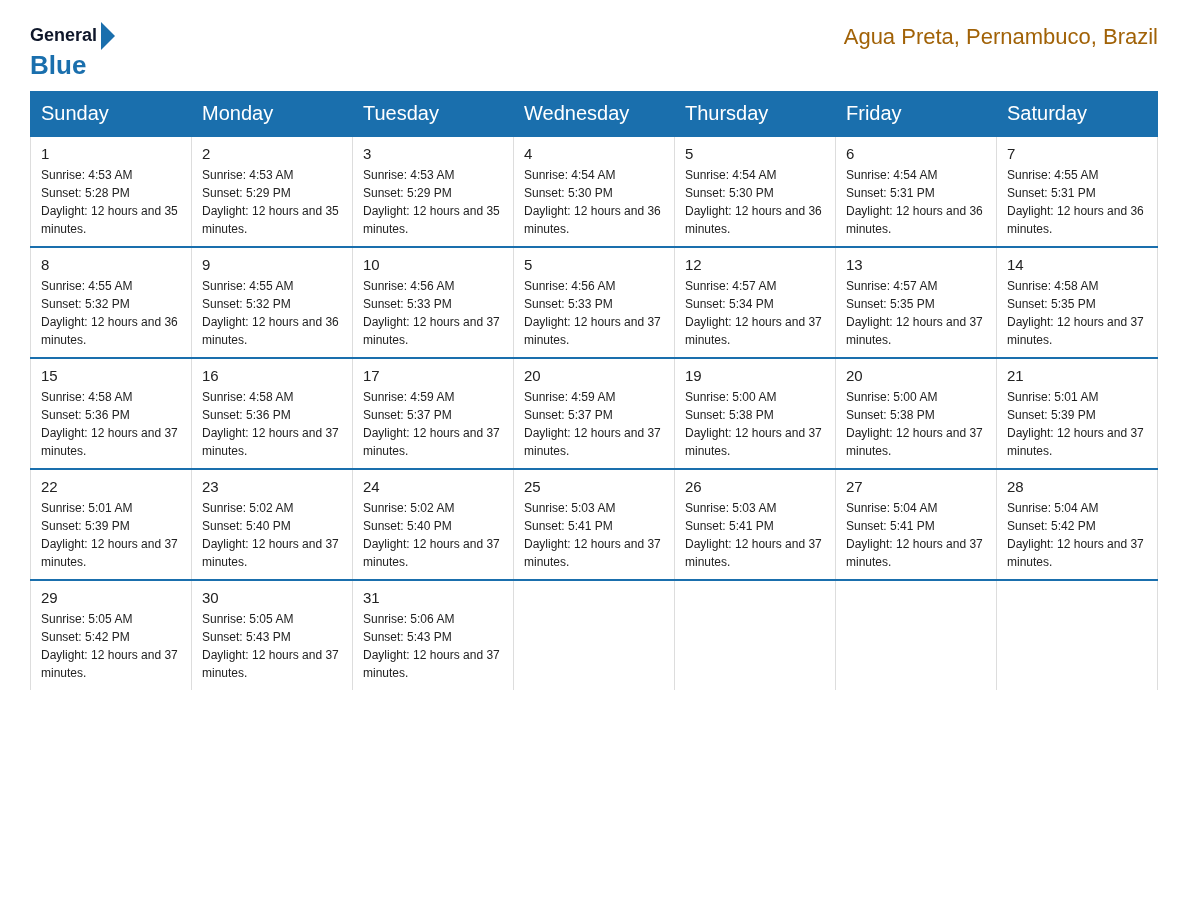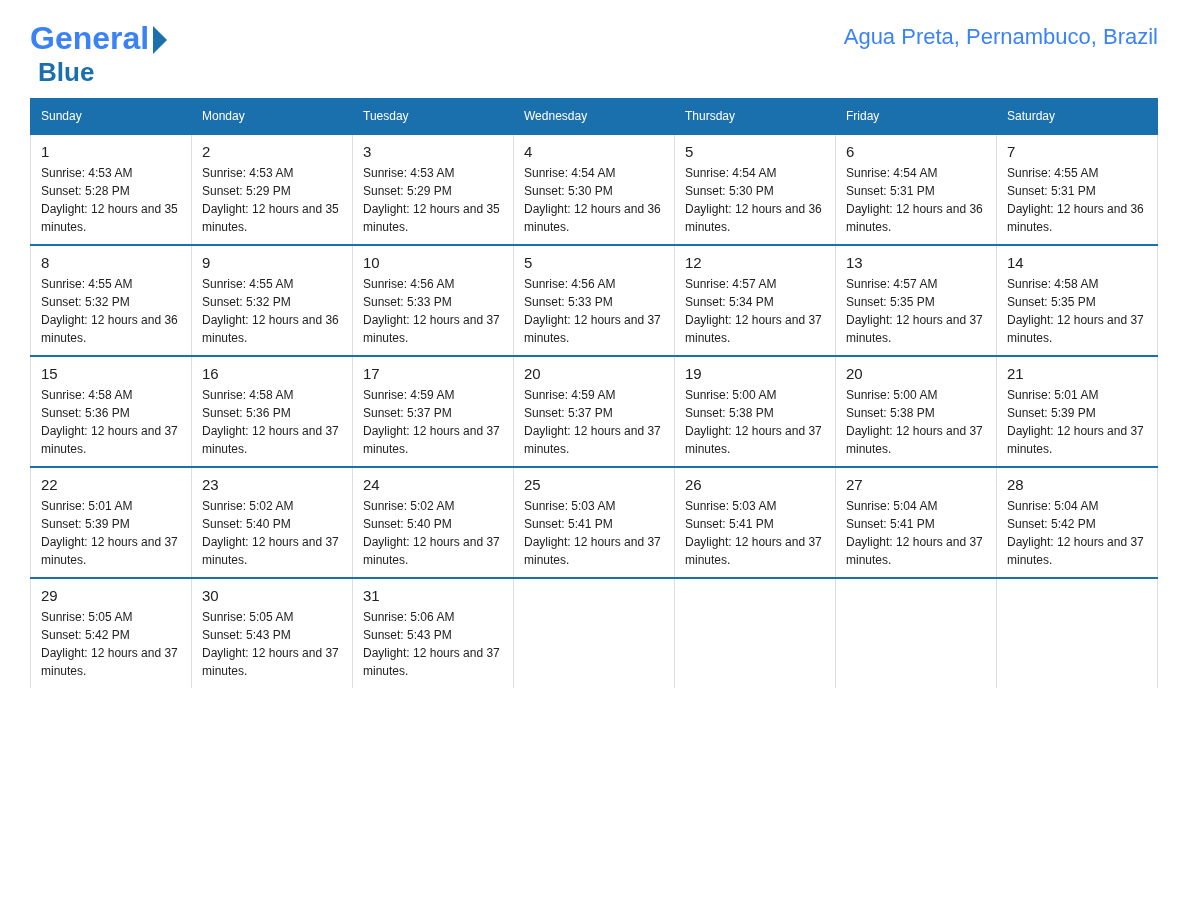--- a/index.html
+++ b/index.html
@@ -19,65 +19,65 @@
     .logo {
       display: flex;
       flex-direction: column;
       align-items: flex-start;
     }
     .logo-top {
       display: flex;
       align-items: center;
     }
     .logo-general {
-      font-size: 32px;
+      font-size: 18px;
       font-weight: bold;
-      color: #3b82f6;
+      color: #0f172a;
       font-family: Arial, sans-serif;
     }
     .logo-arrow {
       width: 0;
       height: 0;
       border-left: 14px solid #1a6fad;
       border-top: 14px solid transparent;
       border-bottom: 14px solid transparent;
       margin-left: 4px;
       margin-top: 2px;
     }
     .logo-blue {
       font-size: 26px;
       font-weight: bold;
       color: #1a6fad;
       font-family: Arial, sans-serif;
-      margin-left: 8px;
+      margin-left: 0;
     }
     .title-section {
       text-align: right;
     }
     .month-title {
       font-size: 52px;
       font-weight: normal;
       color: #111;
       line-height: 1.1;
     }
     .location {
       font-size: 22px;
-      color: #3b82f6;
+      color: #a16207;
       margin-top: 4px;
     }
     .calendar {
       width: 100%;
       border-collapse: collapse;
       margin-top: 10px;
     }
     .calendar th {
       background-color: #1a6fad;
       color: #fff;
       padding: 10px 10px;
-      font-size: 12px;
+      font-size: 20px;
       font-weight: normal;
       text-align: left;
       border: 1px solid #1a6fad;
     }
     .calendar td {
       vertical-align: top;
       padding: 8px 10px;
       border: 1px solid #ccc;
       font-size: 13px;
       color: #222;

